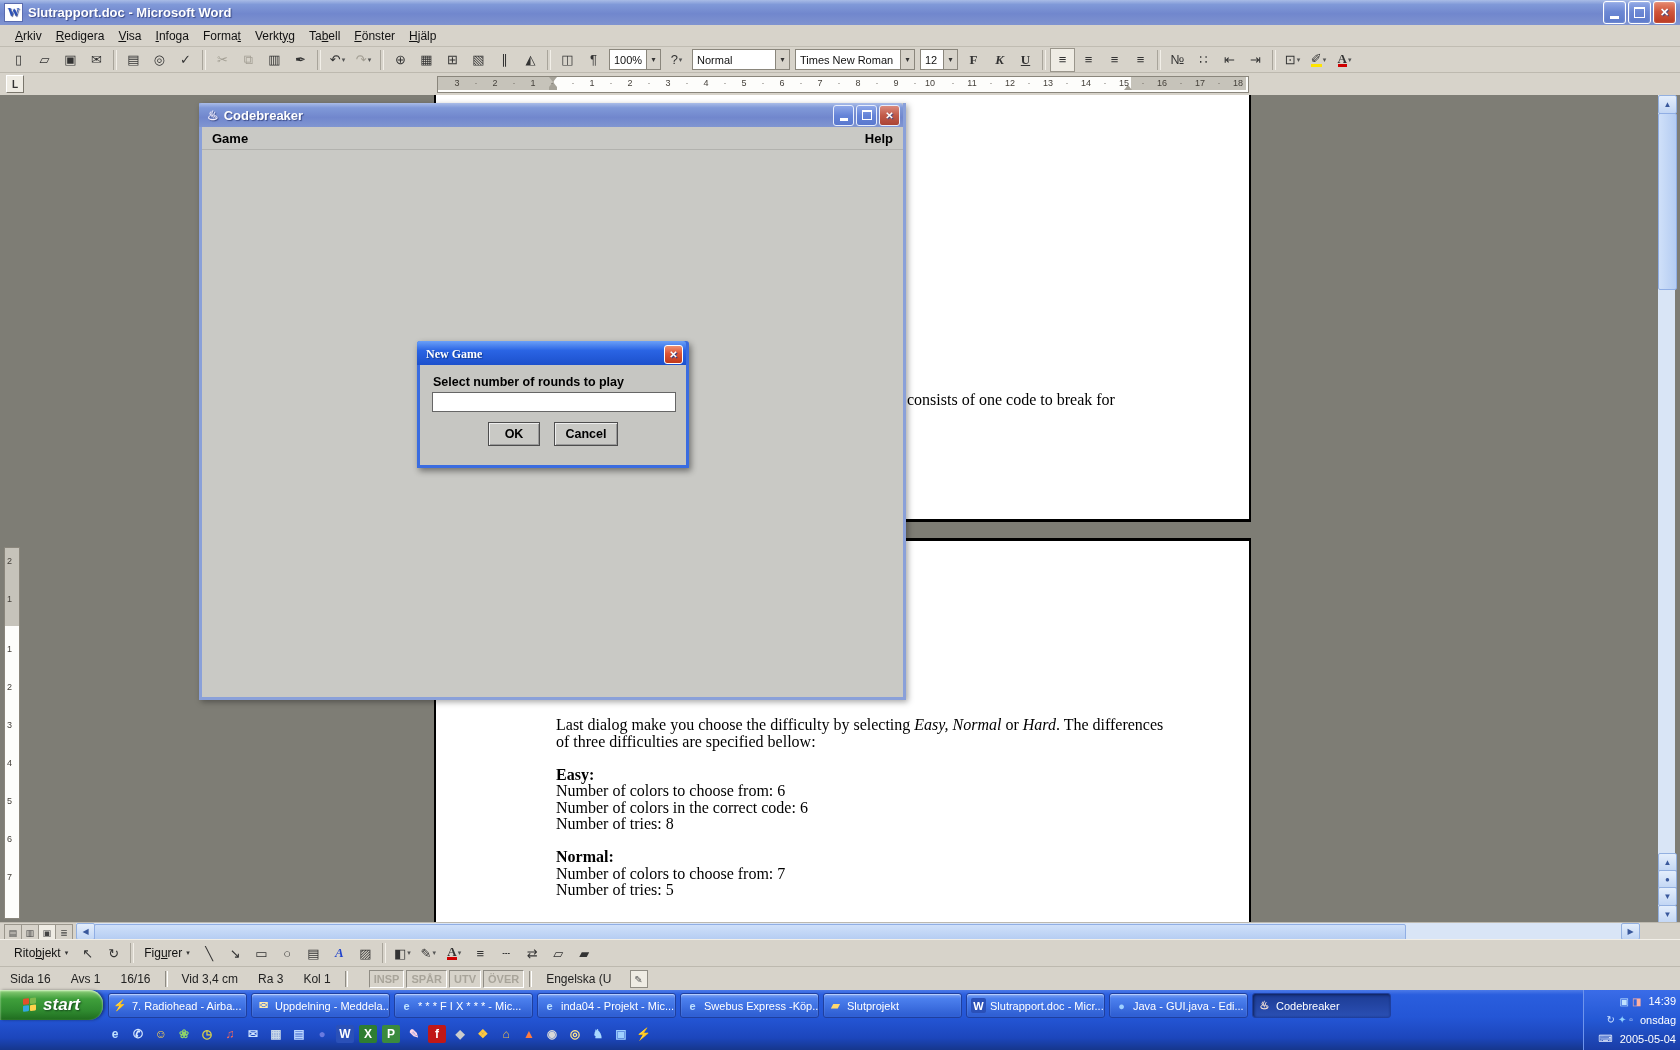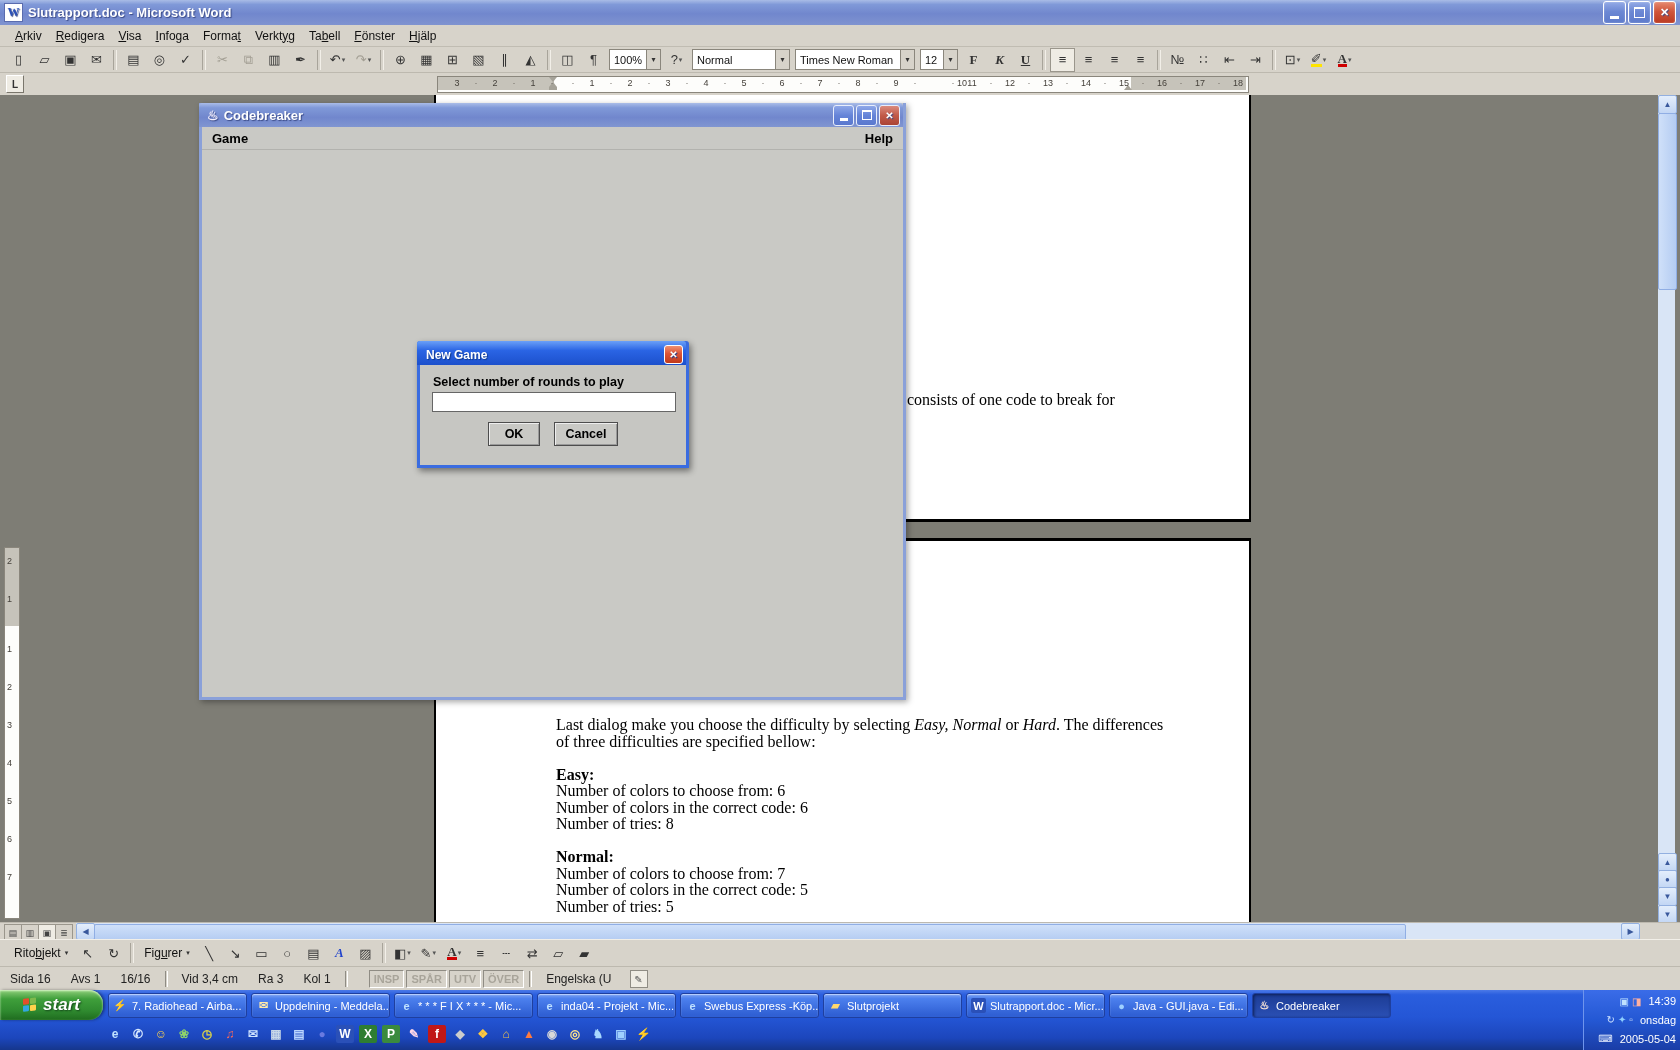--- a/index.html
+++ b/index.html
@@ -111,21 +111,21 @@
   #cb-menubar{position:absolute;left:0;top:24px;width:100%;height:23px;background:#c9c9c5;border-bottom:1px solid #b2b2ae;
     display:flex;align-items:center;font-weight:bold;font-size:13px;color:#000;box-sizing:border-box;padding:0 10px;}
   #cb-content{position:absolute;left:0;top:47px;width:100%;height:547px;background:#c9c9c5;}
 
   
   #dialog{left:417px;top:341px;width:266px;height:121px;border:3px solid #3a6ce0;background:#c6c6c2;
     box-shadow:2px 3px 6px rgba(0,0,0,.45);border-radius:3px 3px 0 0;}
   #dlg-titlebar{position:absolute;left:-3px;top:-3px;width:266px;height:21px;padding:3px 0 0 3px;
     background:linear-gradient(180deg,#6aa0f8 0%,#2a64e4 40%,#1c50cc 100%);border-radius:3px 3px 0 0;
     display:flex;align-items:center;color:#fff;font-weight:bold;font-size:12px;text-shadow:1px 1px 1px #123a8c;}
-  #dlg-title{margin-left:6px;}
+  #dlg-title{margin-left:6px;font-family:Liberation Serif, serif;}
   #dlg-close{margin-left:auto;margin-right:3px;width:17px;height:17px;border-radius:3px;border:1px solid #fff;
     background:linear-gradient(180deg,#ef9070,#dd5436 45%,#c03a1c);color:#fff;font-size:10px;display:flex;align-items:center;justify-content:center;}
   #dlg-label{position:absolute;left:13px;top:31px;font-weight:bold;font-size:12.5px;color:#000;}
   #dlg-input{position:absolute;left:12px;top:48px;width:236px;height:16px;background:#fff;border:1px solid #666;
     font-size:12px;padding:1px 3px;font-family:"Liberation Sans",sans-serif;}
   #dlg-buttons{position:absolute;left:0;top:78px;width:100%;display:flex;justify-content:center;gap:14px;}
   .mbtn{height:22px;background:#c9c9c5;border:1px solid #4d4d4d;box-shadow:inset 1px 1px 0 #eeeeee,inset -1px -1px 0 #999;
     font-weight:bold;font-size:12.5px;color:#000;display:flex;align-items:center;justify-content:center;font-family:"Liberation Sans",sans-serif;}
   #ok-btn{width:50px;}
   #cancel-btn{width:62px;text-align:center;}
@@ -355,21 +355,21 @@
         <span class="rnum" style="left: 306px;">5</span>
         <span class="rdot" style="left: 287px;">·</span>
         <span class="rnum" style="left: 344px;">6</span>
         <span class="rdot" style="left: 325px;">·</span>
         <span class="rnum" style="left: 382px;">7</span>
         <span class="rdot" style="left: 363px;">·</span>
         <span class="rnum" style="left: 420px;">8</span>
         <span class="rdot" style="left: 401px;">·</span>
         <span class="rnum" style="left: 458px;">9</span>
         <span class="rdot" style="left: 439px;">·</span>
-        <span class="rnum" style="left: 524px;">10</span>
+        <span class="rnum" style="left: 492px;">10</span>
         <span class="rdot" style="left: 477px;">·</span>
         <span class="rnum" style="left: 534px;">11</span>
         <span class="rdot" style="left: 515px;">·</span>
         <span class="rnum" style="left: 572px;">12</span>
         <span class="rdot" style="left: 553px;">·</span>
         <span class="rnum" style="left: 610px;">13</span>
         <span class="rdot" style="left: 591px;">·</span>
         <span class="rnum" style="left: 648px;">14</span>
         <span class="rdot" style="left: 629px;">·</span>
         <span class="rnum" style="left: 686px;">15</span>
@@ -391,21 +391,20 @@
       <div id="page2-text" class="doctext">
           <div><span>Last dialog make you choose the difficulty by selecting </span><span class="i">Easy, Normal</span><span> or </span><span class="i">Hard</span><span>. The differences of three difficulties are specified bellow:</span></div>
           <div class="gap"></div>
           <div class="b">Easy:</div>
           <div>Number of colors to choose from: 6</div>
           <div>Number of colors in the correct code: 6</div>
           <div>Number of tries: 8</div>
           <div class="gap"></div>
           <div class="b">Normal:</div>
           <div>Number of colors to choose from: 7</div>
-          <div>Number of colors in the correct code: 5</div>
           <div>Number of tries: 5</div>
         </div>
     </div>
     <div id="vruler" class="abs">
         <div class="white"></div>
         <span class="vnum" style="top: 8px;">2</span>
         <span class="vnum" style="top: 46px;">1</span>
         <span class="vnum" style="top: 96px;">1</span>
         <span class="vnum" style="top: 134px;">2</span>
         <span class="vnum" style="top: 172px;">3</span>

